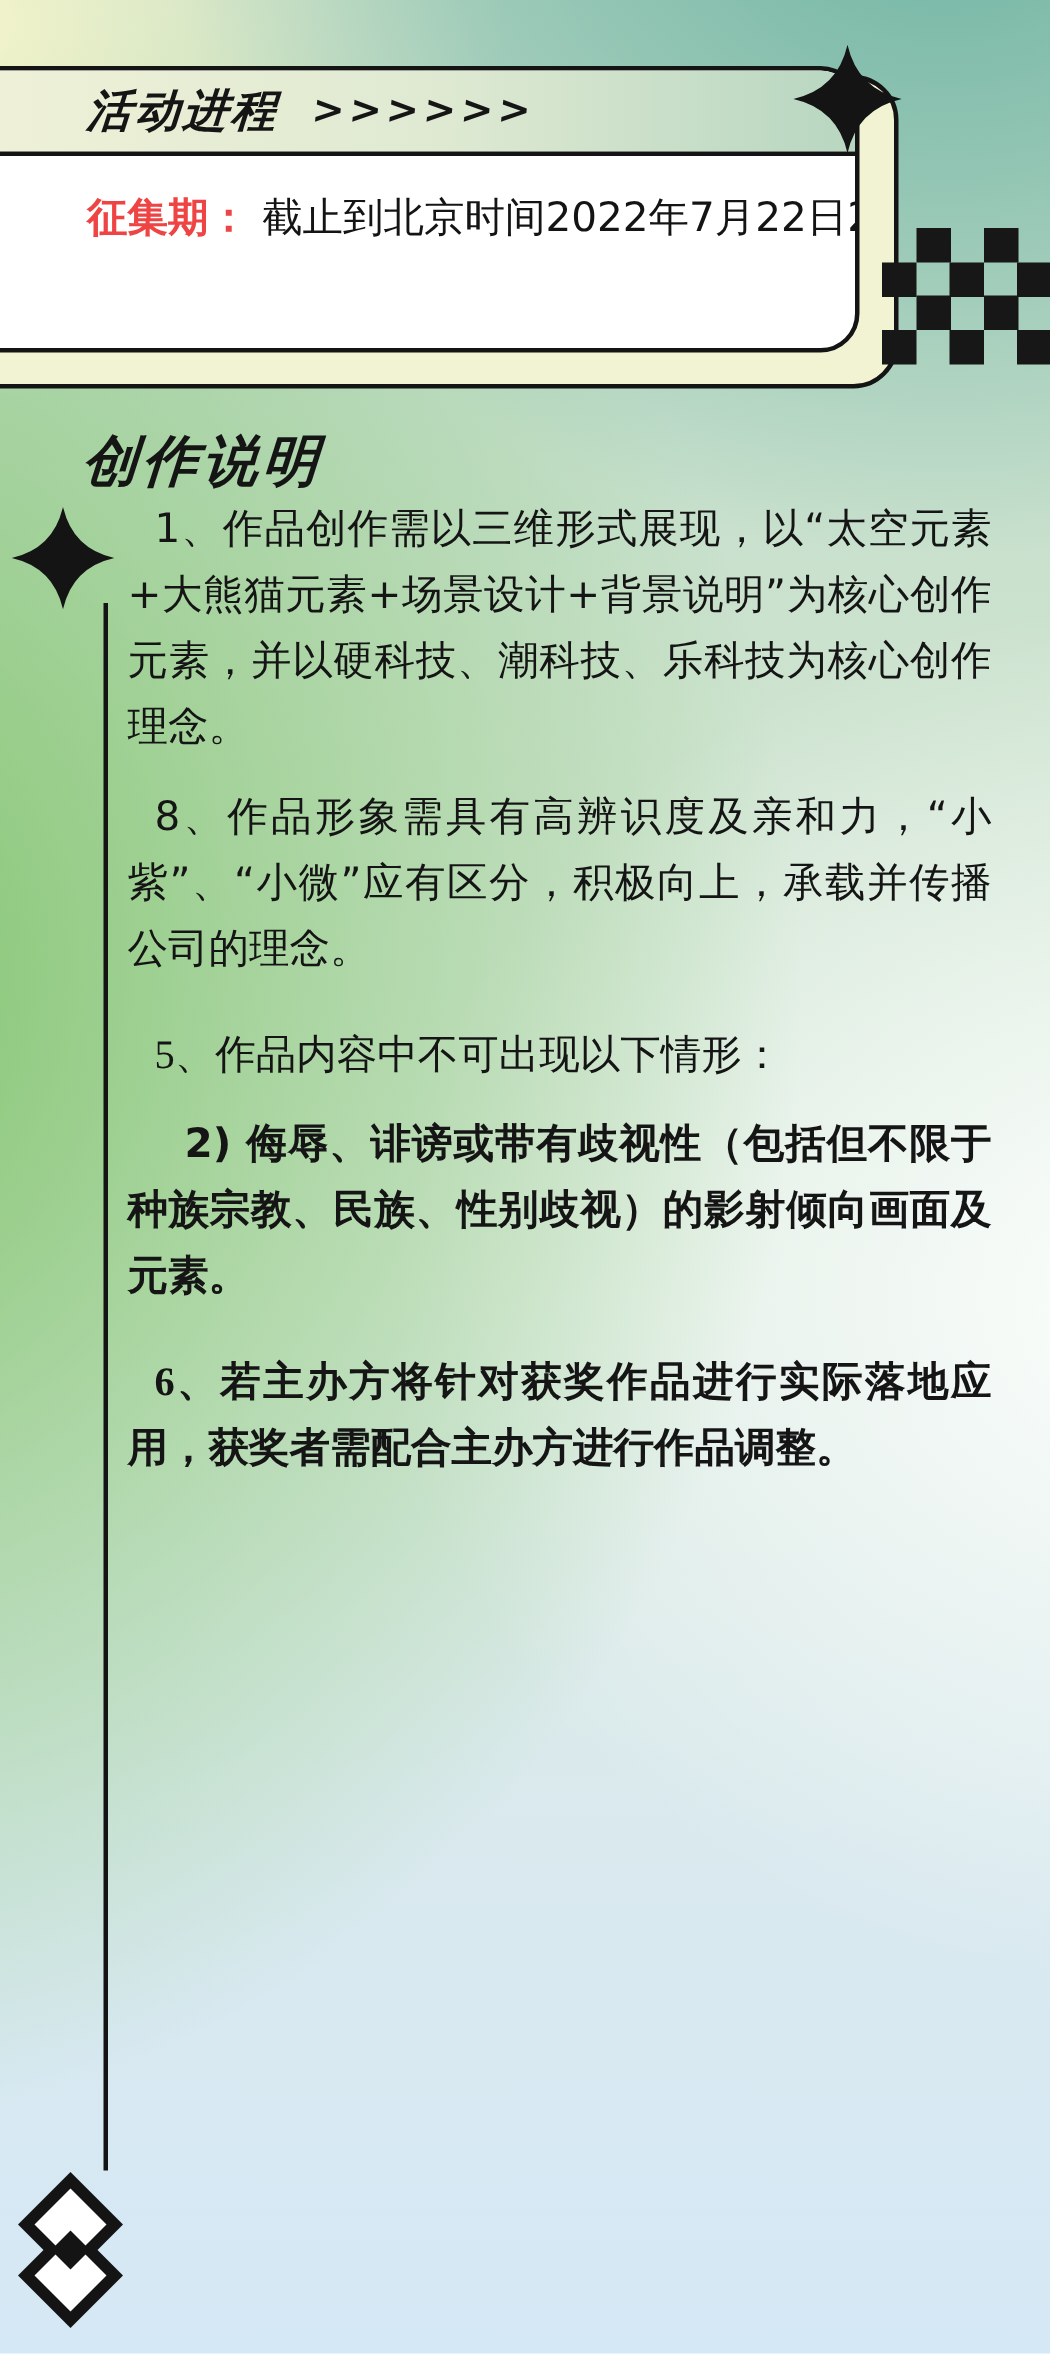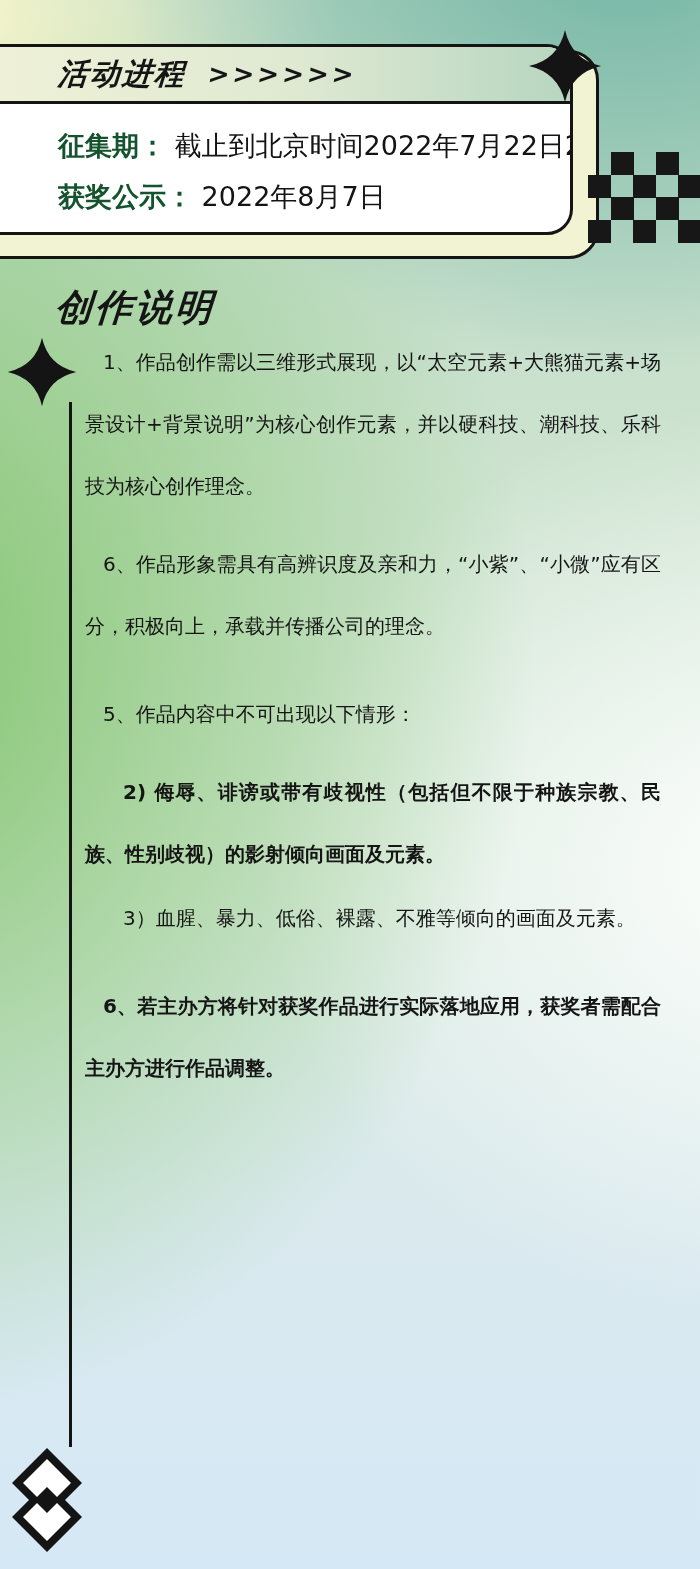--- a/index.html
+++ b/index.html
@@ -34,58 +34,54 @@
   .card-title{
     font-size:30px;font-weight:900;font-style:italic;letter-spacing:2px;
     transform:skewX(-4deg);white-space:nowrap;
   }
   .card-title-arrows{
     font-size:26px;font-weight:900;font-style:italic;letter-spacing:3px;
     margin-left:22px;transform:skewX(-6deg);
   }
   .card-body{padding:16px 0 0 100px;}
   .sched-row{font-size:27px;line-height:51px;white-space:nowrap;}
-  .sched-label{color:#14532d;font-weight:700;}
+  .sched-label{color:#ef4444;font-weight:700;}
   .sched-value{color:#141414;}
 
   
   .star-svg{display:block;}
   .checker{left:588px;top:152px;width:113px;height:90px;}
   .checker .cell{position:absolute;width:23px;height:23px;background:#171717;}
   .vline{left:69px;top:402px;width:3px;height:1045px;background:#141414;}
 
   
   .section-heading{
     left:55px;top:283px;font-size:37px;font-weight:900;font-style:italic;
     letter-spacing:3px;transform:skewX(-4deg);
   }
   .notes{left:85px;top:331px;width:576px;}
-  .p{font-size:20px;line-height:62px;margin:0 0 16px;text-indent:18px;
+  .p{font-size:27px;line-height:44px;margin:0 0 16px;text-indent:18px;
      text-align:justify;}
   .sub{text-indent:38px;margin:0 0 2px;}
   .bold{font-weight:700;}
-  .gap-lg{margin-top:26px;}
+  .gap-lg{margin-top:26px;font-family:Liberation Serif, serif;}
 </style>
 </head>
 <body>
 
 <div class="abs card-back"></div>
 <div class="abs card-front">
   <div class="card-header">
     <span class="card-title">活动进程</span>
     <span class="card-title-arrows">&gt;&gt;&gt;&gt;&gt;&gt;</span>
   </div>
   <div class="card-body">
     <div class="sched-row">
       <span class="sched-label">征集期：</span>
       <span class="sched-value">截止到北京时间2022年7月22日23：59</span>
-    </div>
-    <div class="sched-row">
-      <span class="sched-label">获奖公示：</span>
-      <span class="sched-value">2022年8月7日</span>
     </div>
   </div>
 </div>
 
 <div class="abs" style="left:527px;top:28px;">
   <svg class="star-svg" width="76" height="76" viewBox="-40 -40 80 80">
     <path d="M0,-38 Q7,-7 38,0 Q7,7 0,38 Q-7,7 -38,0 Q-7,-7 0,-38 Z" fill="#141414"></path>
   </svg>
 </div>
 
@@ -117,19 +113,18 @@
     <polygon points="45,2 80,37 45,72 10,37" fill="#141414"></polygon>
     <polygon points="45,36 80,71 45,106 10,71" fill="#141414"></polygon>
     <polygon points="45,13 69,37 45,61 21,37" fill="#ffffff"></polygon>
     <polygon points="45,47 69,71 45,95 21,71" fill="#ffffff"></polygon>
     <polygon points="45,41 58,54 45,67 32,54" fill="#141414"></polygon>
   </svg>
 </div>
 
 <div class="abs notes">
   <p class="p">1、作品创作需以三维形式展现，以“太空元素+大熊猫元素+场景设计+背景说明”为核心创作元素，并以硬科技、潮科技、乐科技为核心创作理念。</p>
-  <p class="p">6、作品形象需具有高辨识度及亲和力，“小紫”、“小微”应有区分，积极向上，承载并传播公司的理念。</p>
+  <p class="p">8、作品形象需具有高辨识度及亲和力，“小紫”、“小微”应有区分，积极向上，承载并传播公司的理念。</p>
   <p class="p gap-lg">5、作品内容中不可出现以下情形：</p>
   <p class="p sub bold">2) 侮辱、诽谤或带有歧视性（包括但不限于种族宗教、民族、性别歧视）的影射倾向画面及元素。</p>
-  <p class="p sub">3）血腥、暴力、低俗、裸露、不雅等倾向的画面及元素。</p>
   <p class="p bold gap-lg">6、若主办方将针对获奖作品进行实际落地应用，获奖者需配合主办方进行作品调整。</p>
 
 </div>
 
 </body></html>

